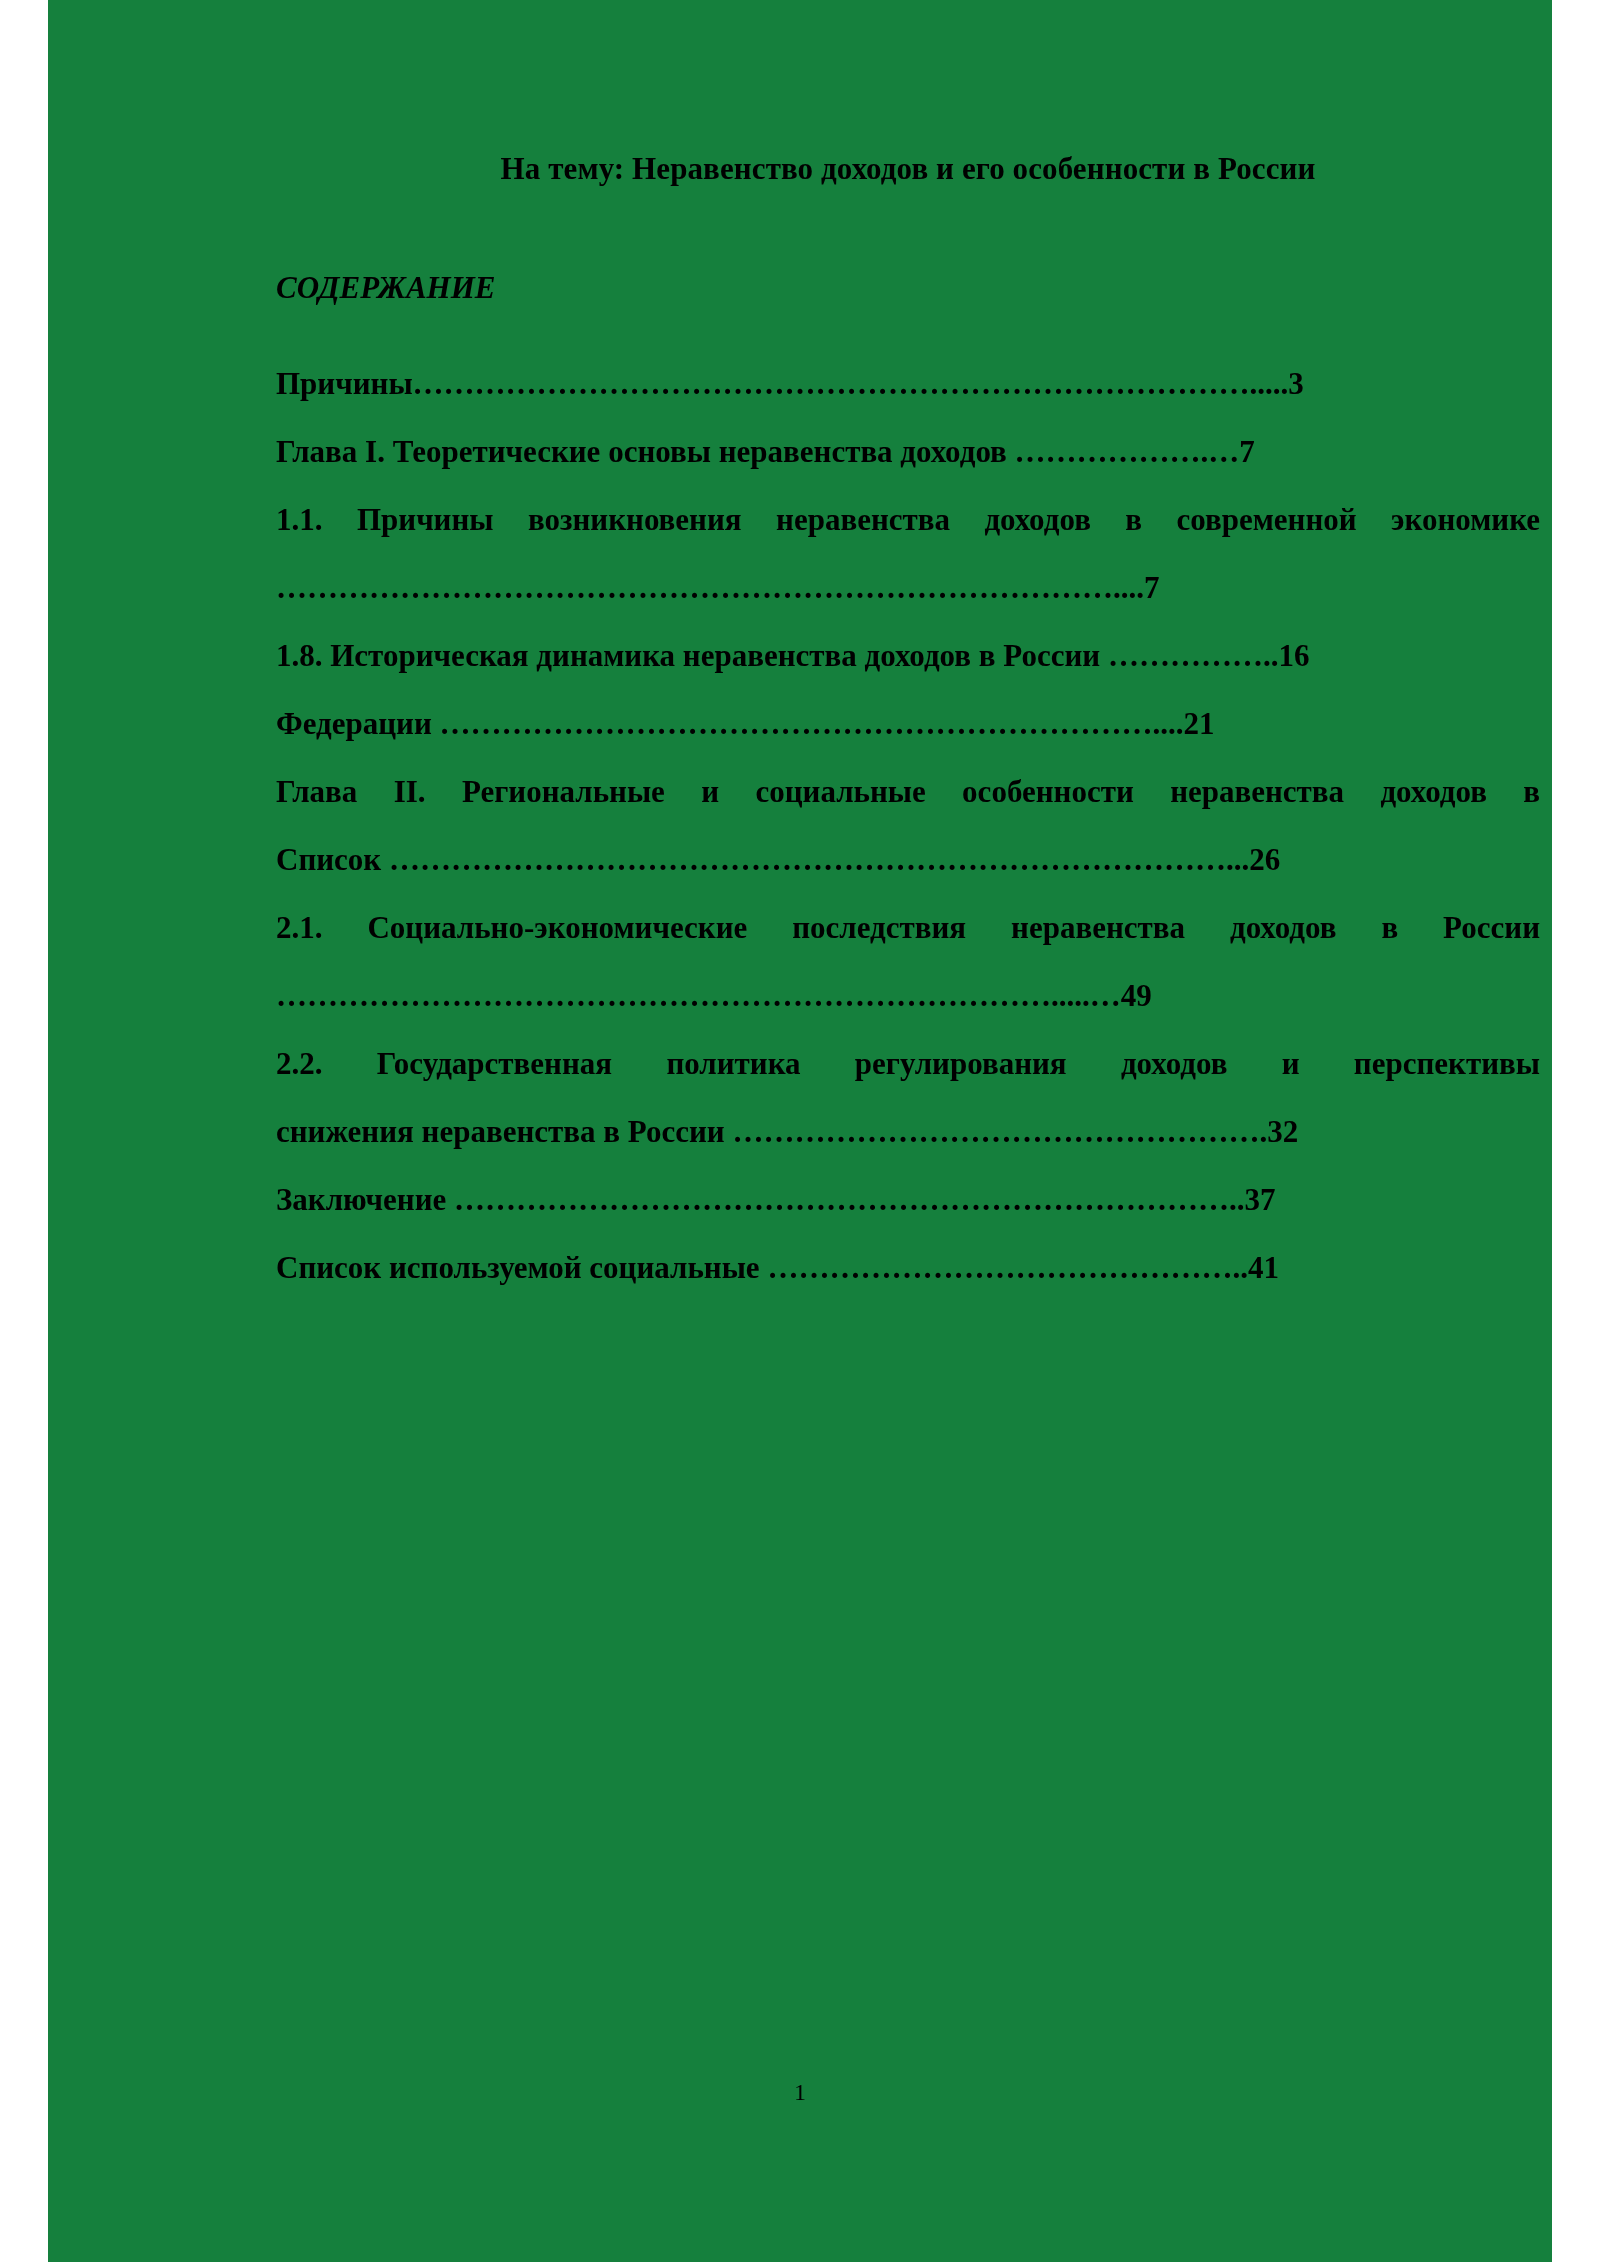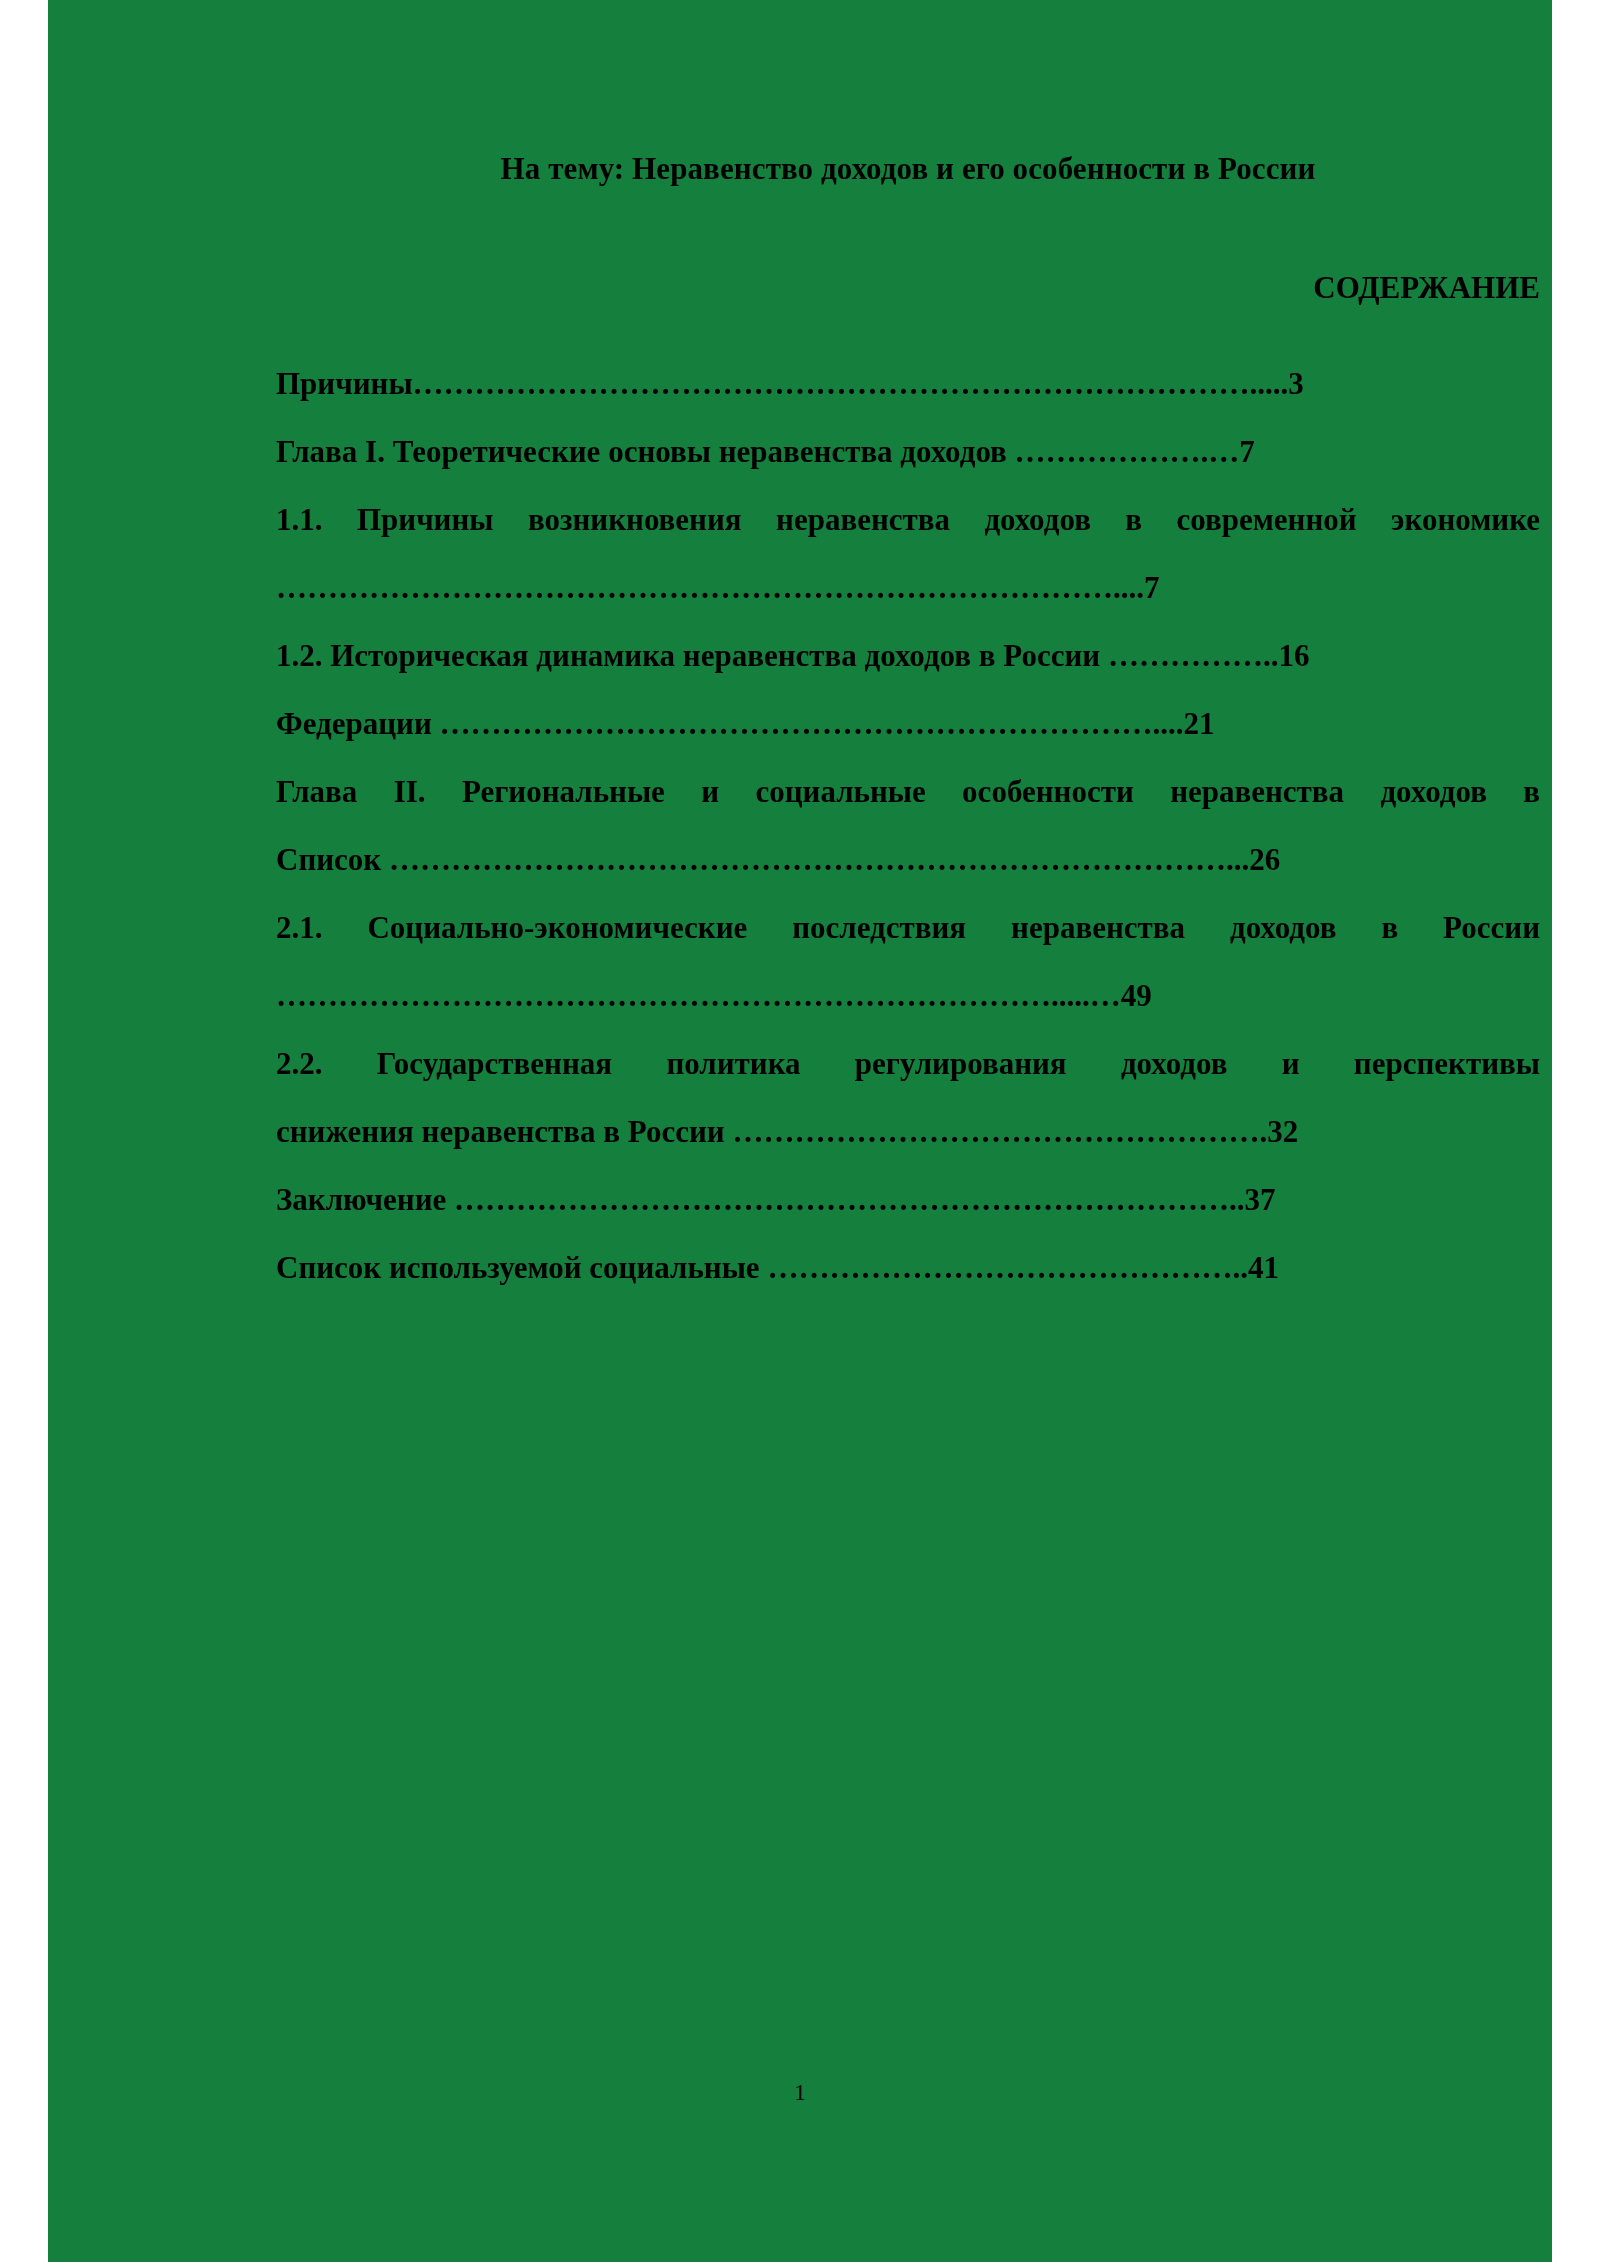--- a/index.html
+++ b/index.html
@@ -32,22 +32,23 @@
     font-size: 31px;
     line-height: 1.2;
     text-align: center;
     margin-top: 150px;
     letter-spacing: 0.1px;
   }
   .toc-heading {
     font-weight: bold;
     font-size: 31px;
     line-height: 1.2;
-    text-align: right;
+    text-align: left;
     margin-top: 82px;
+    font-style: italic;
   }
   .toc-list {
     margin-top: 44px;
   }
   .toc-line {
     font-size: 31px;
     line-height: 68px;
     text-align: justify;
     white-space: nowrap;
     overflow: hidden;
@@ -84,21 +85,21 @@
 
     <div class="toc-list">
 
       <div class="toc-line bold">Причины……………………………………………………………………….....3</div>
 
       <div class="toc-line bold">Глава I.  Теоретические основы неравенства доходов  ……………….…7</div>
 
       <div class="toc-line justified">1.1.  Причины возникновения неравенства доходов в современной экономике</div>
       <div class="toc-line">………………………………………………………………………....7</div>
 
-      <div class="toc-line">1.2.  Историческая динамика неравенства доходов в России  ……………..16</div>
+      <div class="toc-line">1.8.  Историческая динамика неравенства доходов в России  ……………..16</div>
 
       <div class="toc-line">Федерации  ……………………………………………………………....21</div>
 
       <div class="toc-line bold justified">Глава II. Региональные и социальные особенности неравенства доходов в</div>
       <div class="toc-line bold">Список  ………………………………………………………………………...26</div>
 
       <div class="toc-line justified">2.1.   Социально-экономические последствия неравенства доходов в России</div>
       <div class="toc-line">………………………………………………………………….....…49</div>
 
       <div class="toc-line justified">2.2.    Государственная политика регулирования доходов и перспективы</div>

